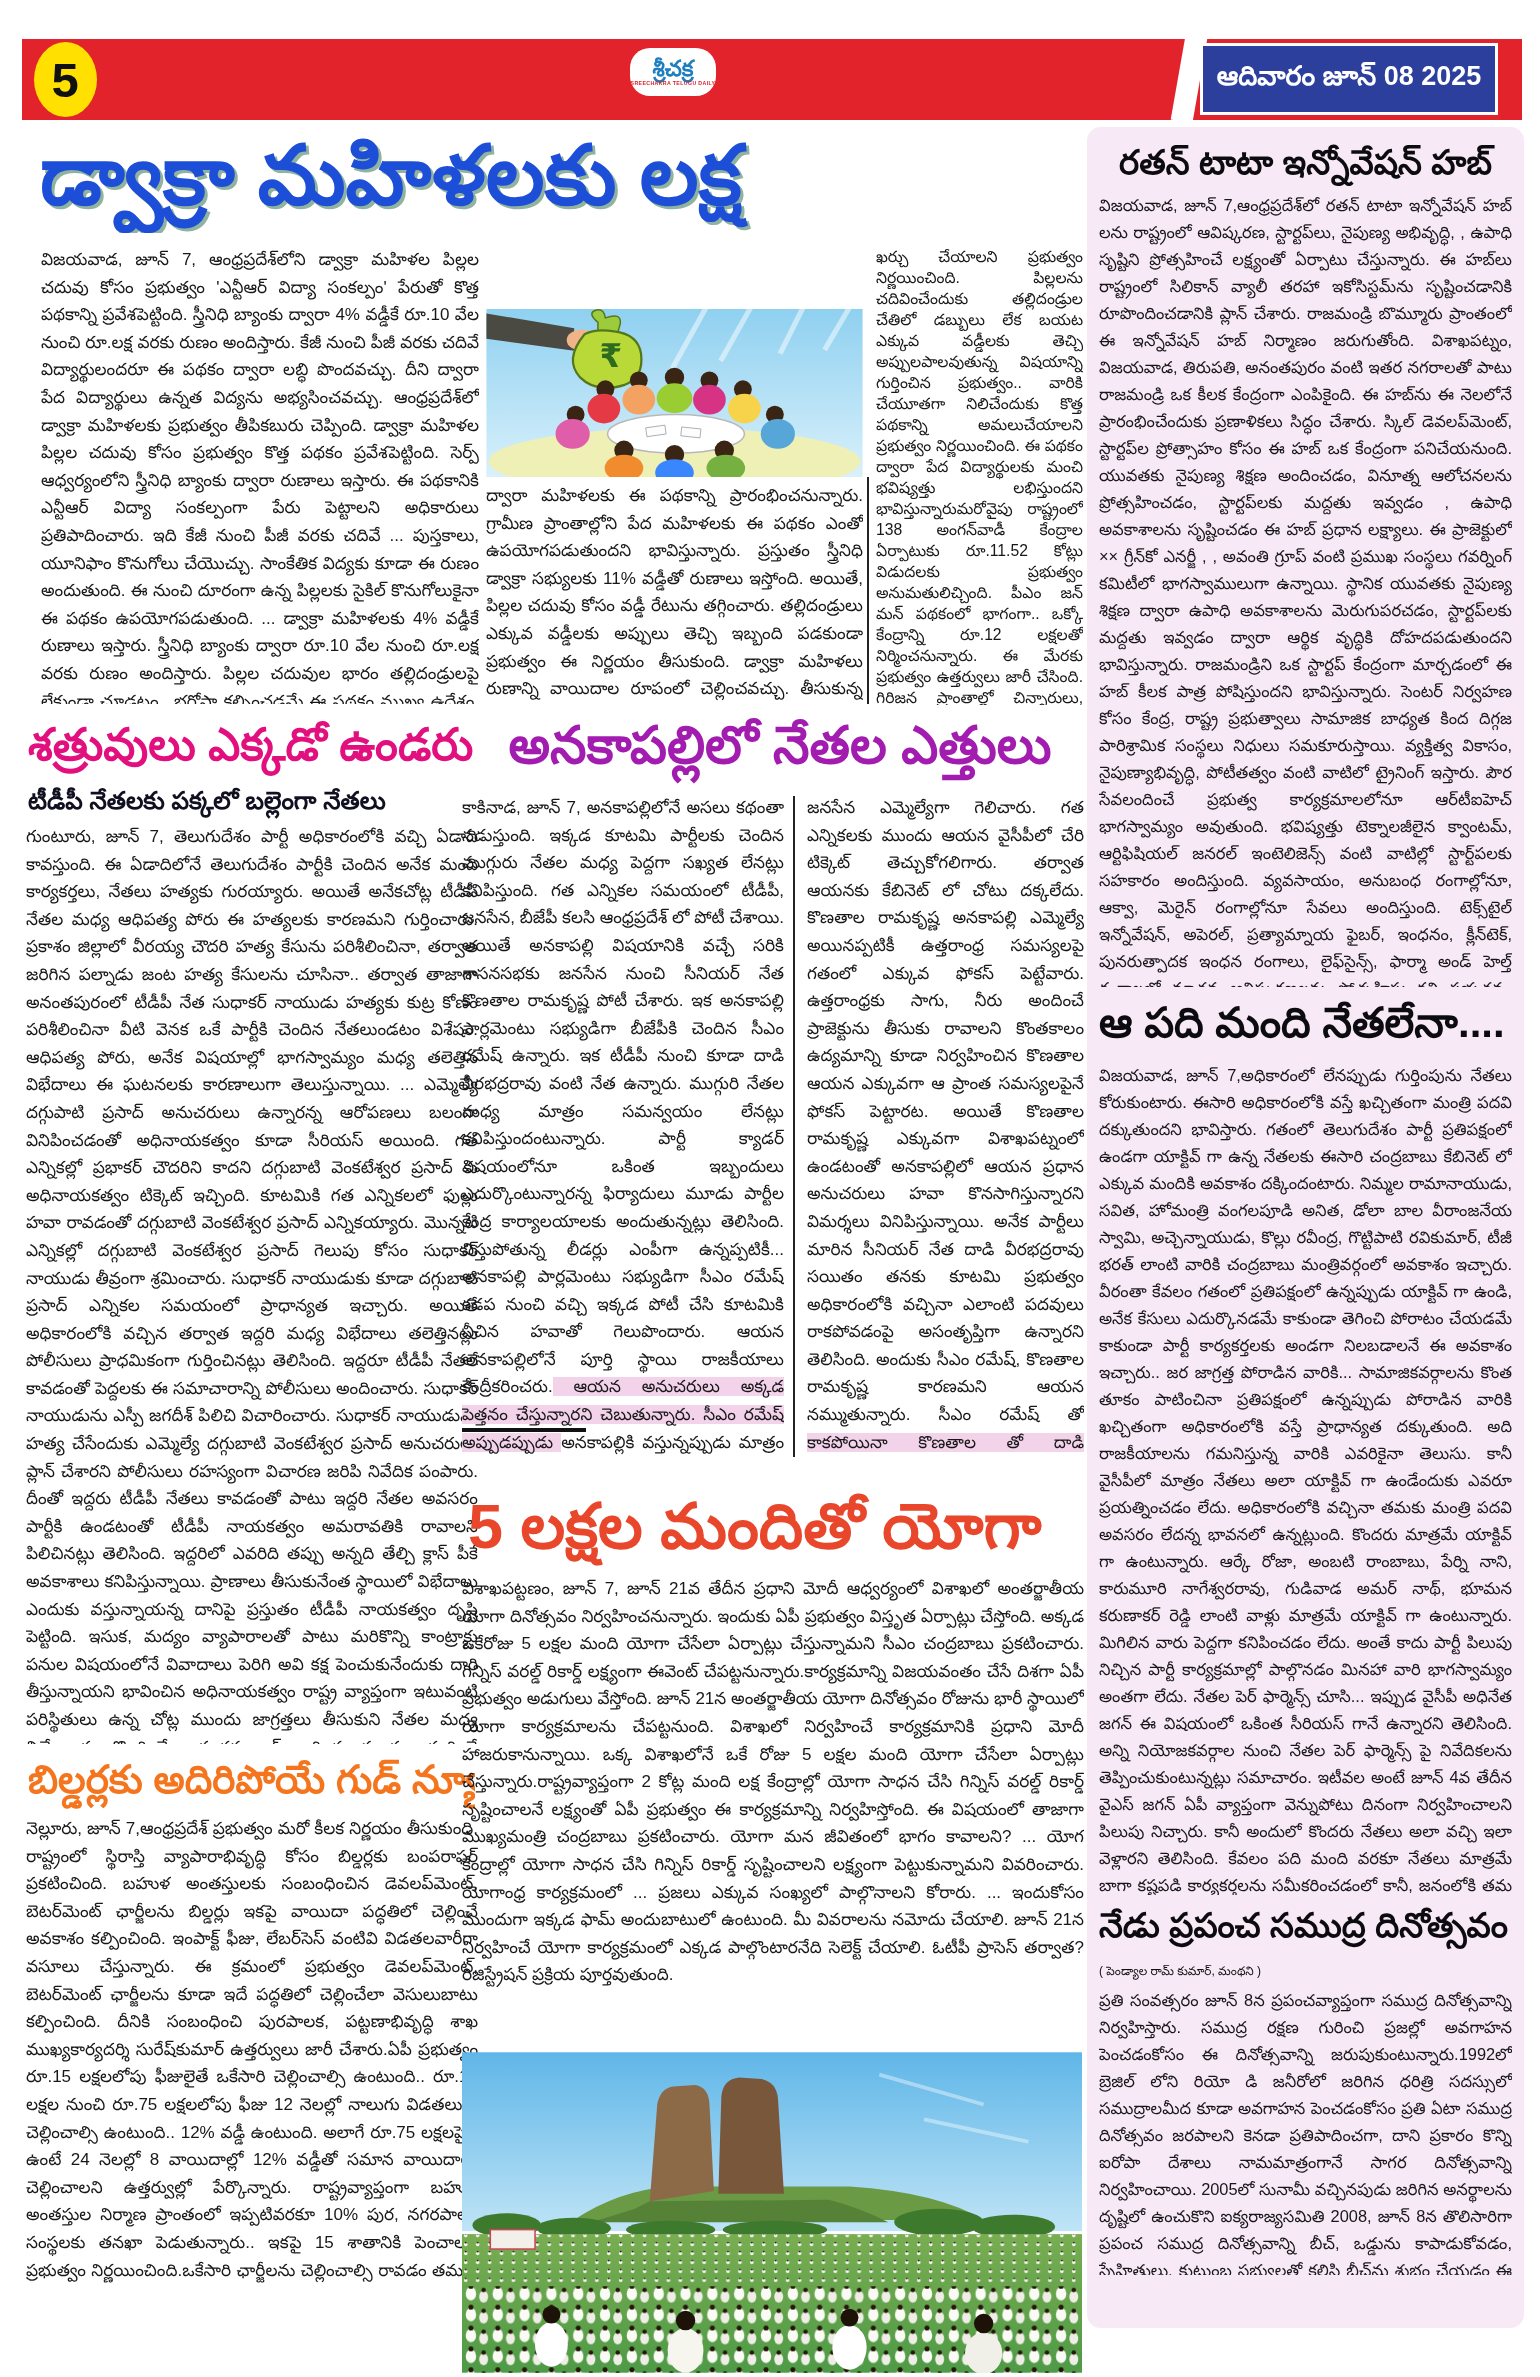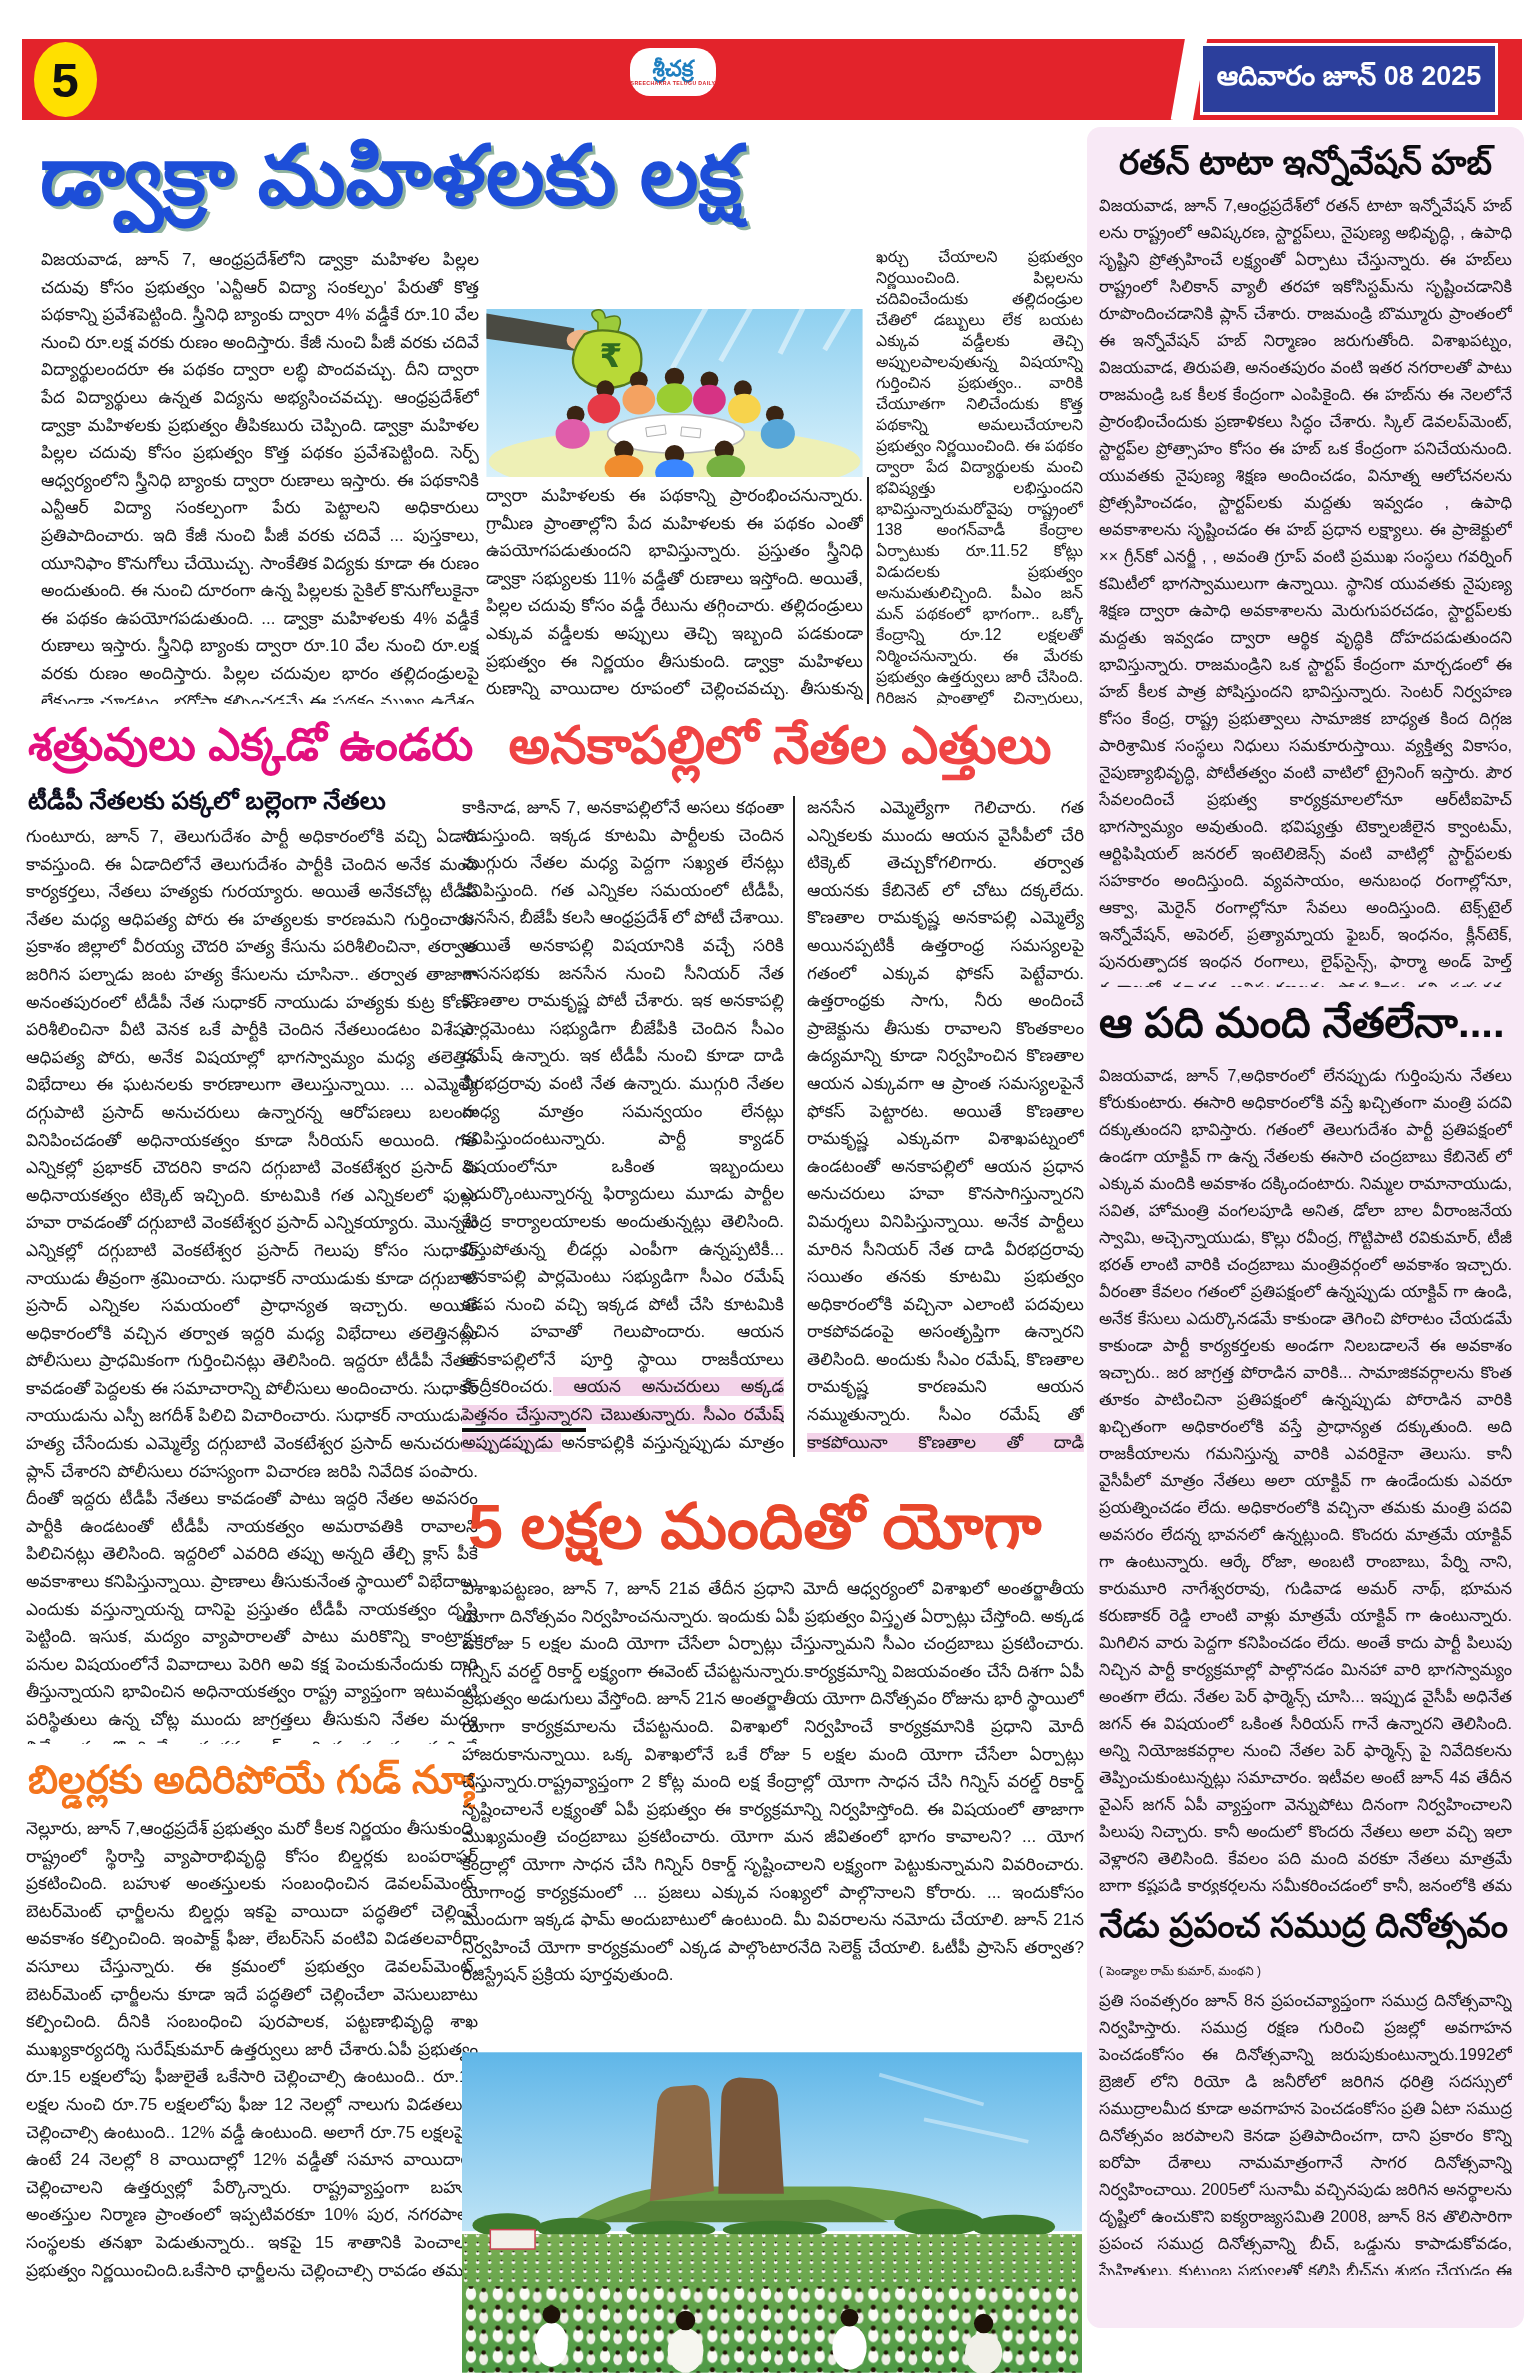--- a/index.html
+++ b/index.html
@@ -20,21 +20,21 @@
   .date-box{left:1200px;top:43px;width:298px;height:72px;background:#2c3f9c;border:3px solid #ffffff;
     box-sizing:border-box;display:flex;align-items:center;justify-content:center;
     color:#ffffff;font-size:27px;font-weight:bold;white-space:nowrap;overflow:hidden;}
   
   .hl{font-weight:bold;white-space:nowrap;overflow:hidden;text-align:center;}
   .hl-green{left:40px;top:121px;width:1044px;height:112px;font-size:83px;line-height:110px;color:#1d4ed8;
     text-shadow:3px 3px 0 rgba(8,86,42,.45);text-align:left;}
   .hl-magenta{left:28px;top:710px;width:447px;height:72px;font-size:45px;line-height:70px;color:#e20f7e;}
   .subhead{left:28px;top:783px;width:447px;height:37px;font-size:24.6px;line-height:36px;font-weight:bold;
     text-align:left;white-space:nowrap;overflow:hidden;color:#101020;}
-  .hl-purple{left:476px;top:707px;width:608px;height:78px;font-size:52px;line-height:76px;color:#ef4444;}
+  .hl-purple{left:476px;top:707px;width:608px;height:78px;font-size:52px;line-height:76px;color:#a21caf;}
   .hl-orange{left:28px;top:1750px;width:447px;height:61px;font-size:39px;line-height:60px;color:#f4751d;}
   .hl-red{left:468px;top:1485px;width:615px;height:83px;font-size:63px;line-height:82px;color:#e8472b;text-align:left;}
   
   .btxt{font-size:17px;line-height:27.6px;text-align:justify;overflow:hidden;color:#17171a;}
   .dwcra-c1{left:41px;top:246px;width:438px;height:458px;}
   .dwcra-c2{left:486px;top:482px;width:377px;height:222px;}
   .dwcra-c3{left:876px;top:246px;width:207px;height:459px;font-size:15.7px;line-height:21px;}
   .enemies-body{left:26px;top:823px;width:452px;height:921px;}
   .builders-body{left:26px;top:1815px;width:452px;height:470px;}
   .ana-c1{left:462px;top:794px;width:322px;height:665px;}

